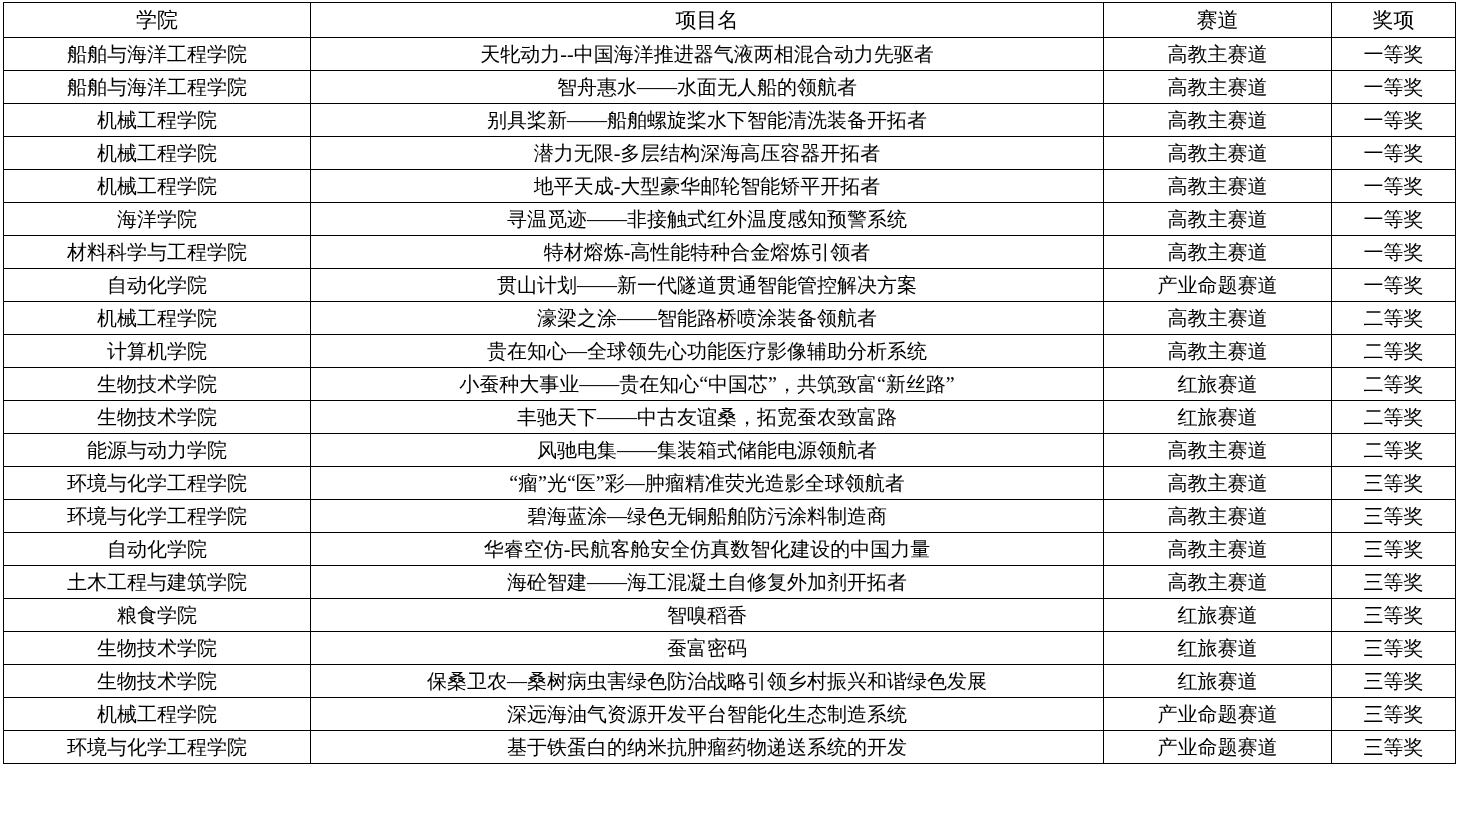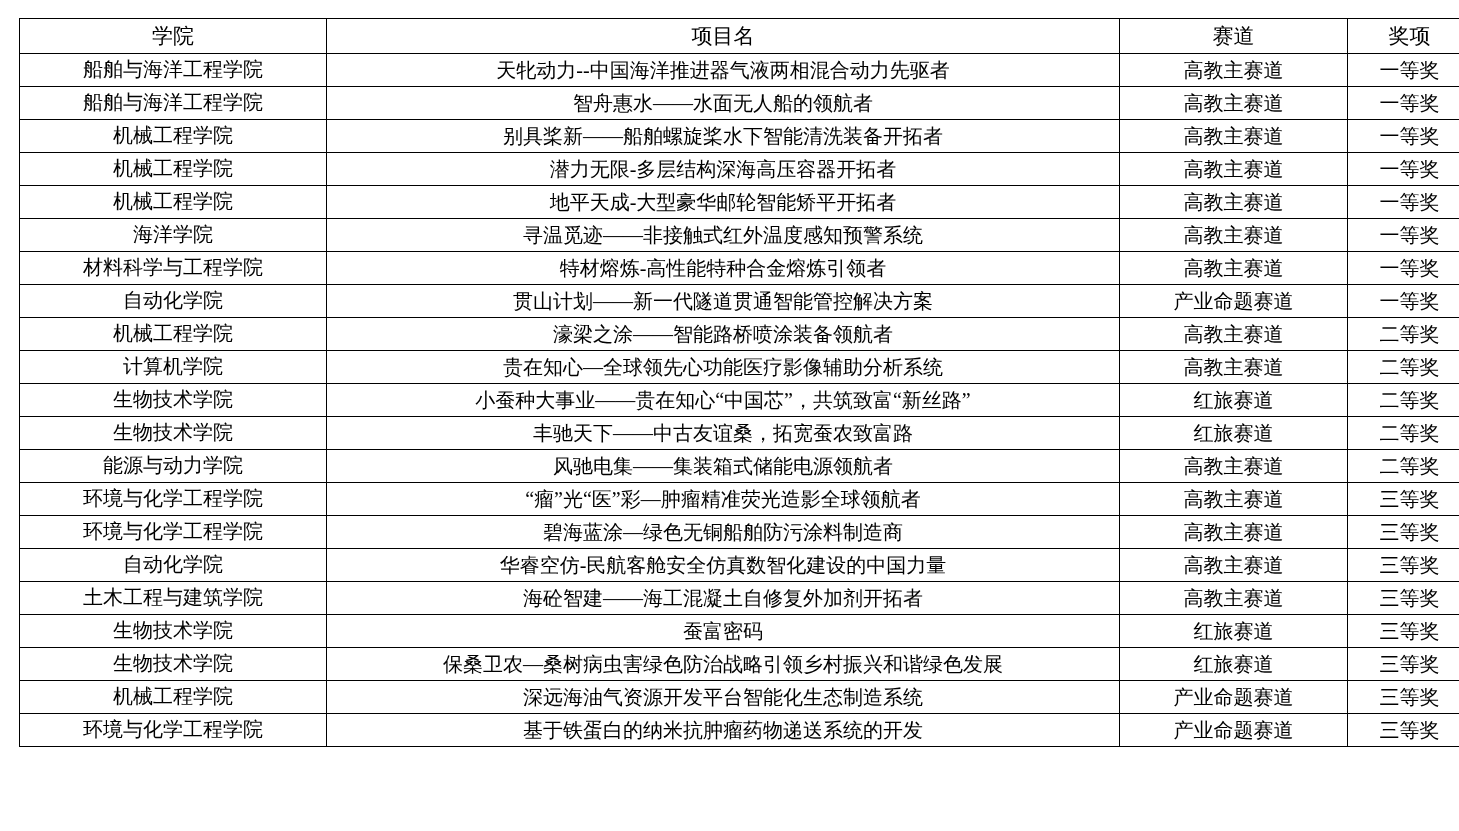--- a/index.html
+++ b/index.html
@@ -10,21 +10,21 @@
   body {
     width: 1459px;
     height: 831px;
     font-family: "Liberation Serif", "DejaVu Serif", serif;
     color: #000000;
     overflow: hidden;
   }
   .table-wrap {
     width: 1173px;
     box-sizing: border-box;
-    padding: 16px;
+    padding: 0;
   }
   table.award-table {
     border-collapse: collapse;
     width: 1452px;
     margin: 2px 0 0 3px;
     table-layout: fixed;
   }
   table.award-table td,
   table.award-table th {
     border: 1px solid #000000;
@@ -41,21 +41,21 @@
     font-size: 21px;
   }
   table.award-table tbody td {
     height: 32px;
     font-size: 20px;
   }
   col.c-college { width: 307px; }
   col.c-project { width: 793px; }
   col.c-track   { width: 228px; }
   col.c-award   { width: 124px; }
-  .cell-college { font-size: 20px; font-family: Liberation Mono, monospace; }
+  .cell-college { font-size: 20px; }
   .cell-project { font-size: 20px; margin-left: 25px; }
   .cell-track   { font-size: 20px; }
   .cell-award   { font-size: 20px; }
 </style>
 </head>
 <body>
 
 <div class="table-wrap">
   <table class="award-table">
     <colgroup>
@@ -169,20 +169,26 @@
         <td class="cell-track">高教主赛道</td>
         <td class="cell-award">三等奖</td>
       </tr>
       <tr>
         <td class="cell-college">土木工程与建筑学院</td>
         <td class="cell-project">海砼智建——海工混凝土自修复外加剂开拓者</td>
         <td class="cell-track">高教主赛道</td>
         <td class="cell-award">三等奖</td>
       </tr>
       <tr>
+        <td class="cell-college">粮食学院</td>
+        <td class="cell-project">智嗅稻香</td>
+        <td class="cell-track">红旅赛道</td>
+        <td class="cell-award">三等奖</td>
+      </tr>
+      <tr>
         <td class="cell-college">生物技术学院</td>
         <td class="cell-project">蚕富密码</td>
         <td class="cell-track">红旅赛道</td>
         <td class="cell-award">三等奖</td>
       </tr>
       <tr>
         <td class="cell-college">生物技术学院</td>
         <td class="cell-project">保桑卫农—桑树病虫害绿色防治战略引领乡村振兴和谐绿色发展</td>
         <td class="cell-track">红旅赛道</td>
         <td class="cell-award">三等奖</td>

